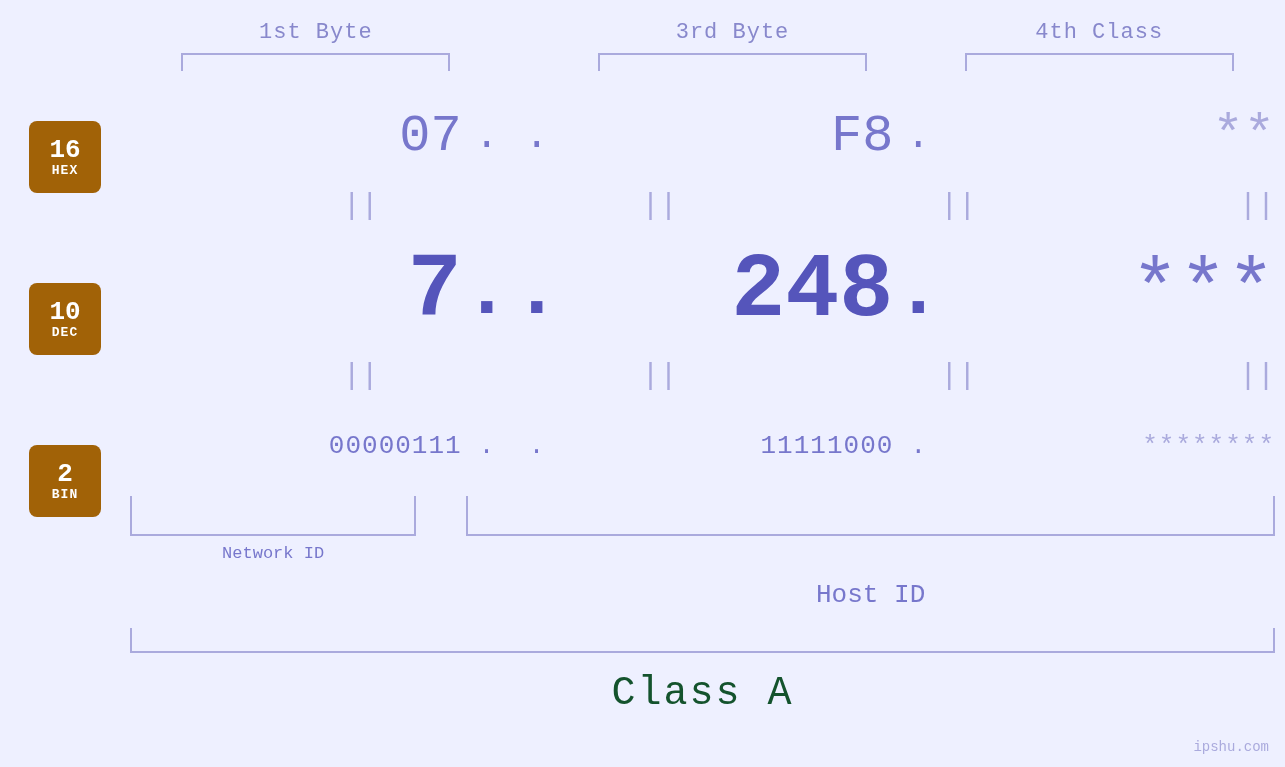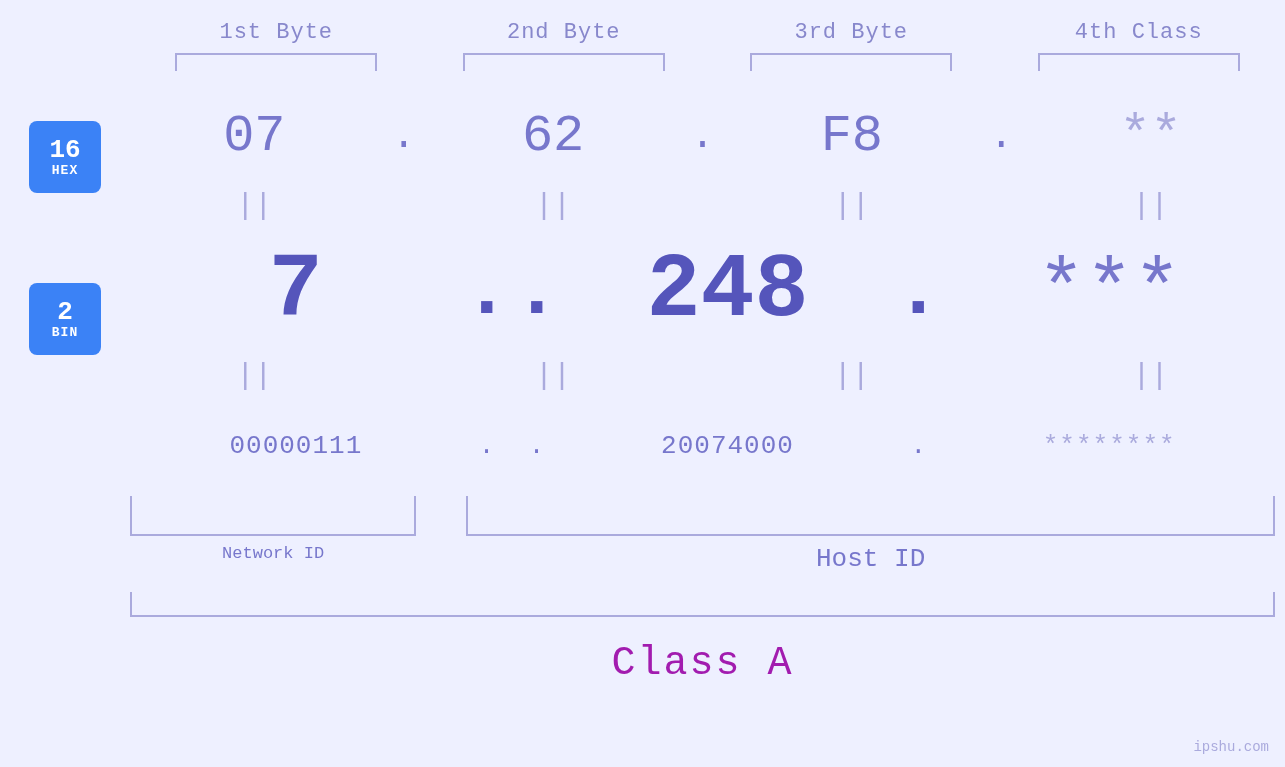--- a/index.html
+++ b/index.html
@@ -73,21 +73,21 @@
       display: flex;
       flex-direction: column;
       align-items: center;
       gap: 0;
       padding-top: 40px;
     }
 
     .badge {
       width: 72px;
       height: 72px;
-      background-color: #3b82f6;
+      background-color: #a16207;
       border-radius: 8px;
       display: flex;
       flex-direction: column;
       align-items: center;
       justify-content: center;
       margin-bottom: 90px;
     }
 
     .badge-num {
       color: white;
@@ -133,21 +133,21 @@
 
     .equals-row {
       height: 50px;
     }
 
     
     .cell {
       flex: 1;
       display: flex;
       align-items: center;
-      justify-content: center;
+      justify-content: flex-end;
     }
 
     .dot-cell {
       flex: 0 0 50px;
       display: flex;
       align-items: center;
       justify-content: center;
     }
 
     .hex-val {
@@ -248,27 +248,28 @@
       font-size: 17px;
       font-family: 'Courier New', Courier, monospace;
     }
 
     .host-label {
       flex: 1;
       text-align: center;
       color: #7777cc;
       font-size: 26px;
       font-family: 'Courier New', Courier, monospace;
+      margin-top: 36px;
     }
 
     .class-label {
-      color: #a21caf;
+      color: #14532d;
       font-size: 40px;
       font-family: 'Courier New', Courier, monospace;
-      margin-top: 14px;
+      margin-top: 8px;
       letter-spacing: 2px;
     }
 
     
     .watermark {
       position: absolute;
       bottom: 12px;
       right: 16px;
       color: #aaaadd;
       font-size: 14px;
@@ -281,61 +282,58 @@
 <body>
 
 <div class="container">
 
   <div class="header-row">
     <div class="byte-col">
       <span class="byte-label">1st Byte</span>
       <div class="bracket-top"></div>
     </div>
     <div style="flex:0 0 50px;"></div>
-    <div class="byte-col">
-      <span class="byte-label">2nd Byte</span>
-      <div class="bracket-top"></div>
-    </div>
     <div style="flex:0 0 50px;"></div>
     <div class="byte-col">
       <span class="byte-label">3rd Byte</span>
       <div class="bracket-top"></div>
     </div>
     <div style="flex:0 0 50px;"></div>
     <div class="byte-col">
       <span class="byte-label">4th Class</span>
       <div class="bracket-top"></div>
     </div>
   </div>
 
   <div class="main-area">
 
     <div class="badge-col">
       <div class="badge">
         <span class="badge-num">16</span>
         <span class="badge-label">HEX</span>
       </div>
+      <div class="badge">
+        <span class="badge-num">10</span>
+        <span class="badge-label">DEC</span>
+      </div>
       <div class="badge" style="margin-bottom:0;">
         <span class="badge-num">2</span>
         <span class="badge-label">BIN</span>
       </div>
     </div>
 
     <div class="data-grid">
 
       <div class="data-row hex-row">
         <div class="cell">
           <span class="hex-val">07</span>
         </div>
         <div class="dot-cell">
           <span class="dot-hex">.</span>
         </div>
-        <div class="cell">
-          <span class="hex-val">62</span>
-        </div>
         <div class="dot-cell">
           <span class="dot-hex">.</span>
         </div>
         <div class="cell">
           <span class="hex-val">F8</span>
         </div>
         <div class="dot-cell">
           <span class="dot-hex">.</span>
         </div>
         <div class="cell">
@@ -404,21 +402,21 @@
         <div class="cell">
           <span class="bin-val">00000111</span>
         </div>
         <div class="dot-cell">
           <span class="dot-bin">.</span>
         </div>
         <div class="dot-cell">
           <span class="dot-bin">.</span>
         </div>
         <div class="cell">
-          <span class="bin-val">20074000</span>
+          <span class="bin-val">11111000</span>
         </div>
         <div class="dot-cell">
           <span class="dot-bin">.</span>
         </div>
         <div class="cell">
           <span class="bin-masked">********</span>
         </div>
       </div>
 
       <div class="bracket-bottom-row">

